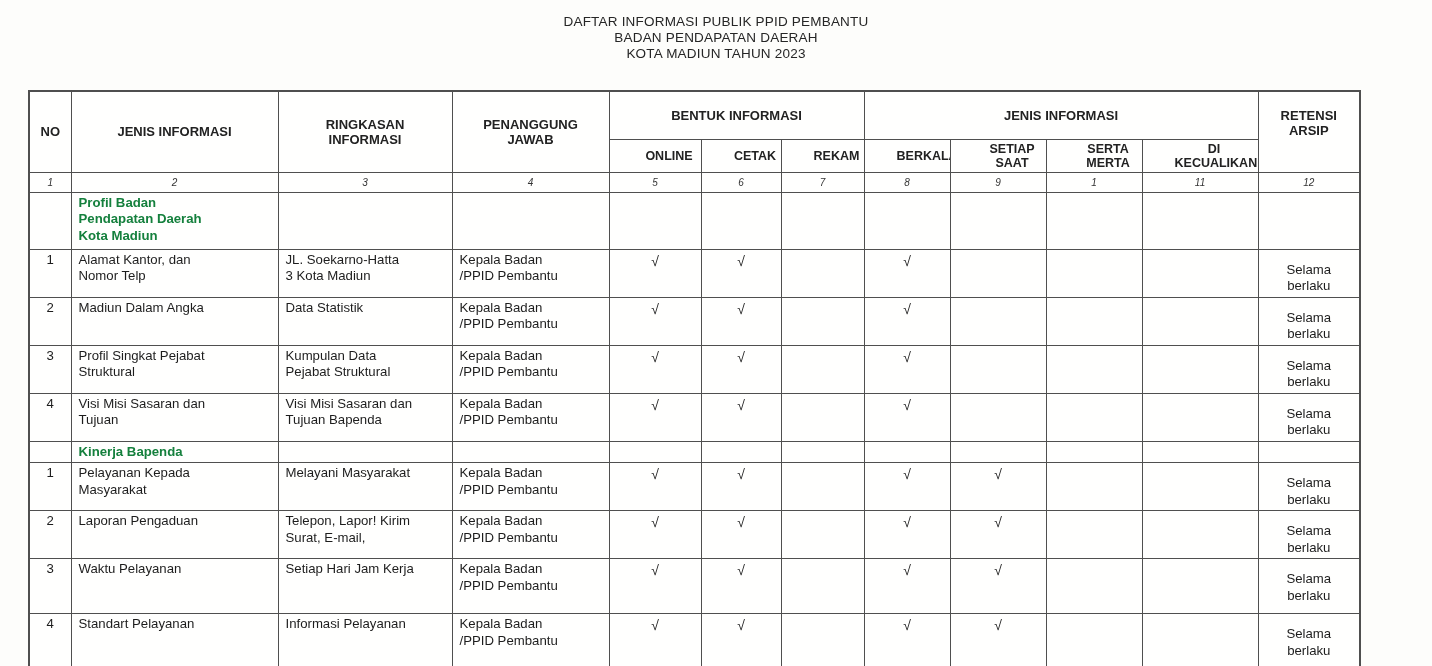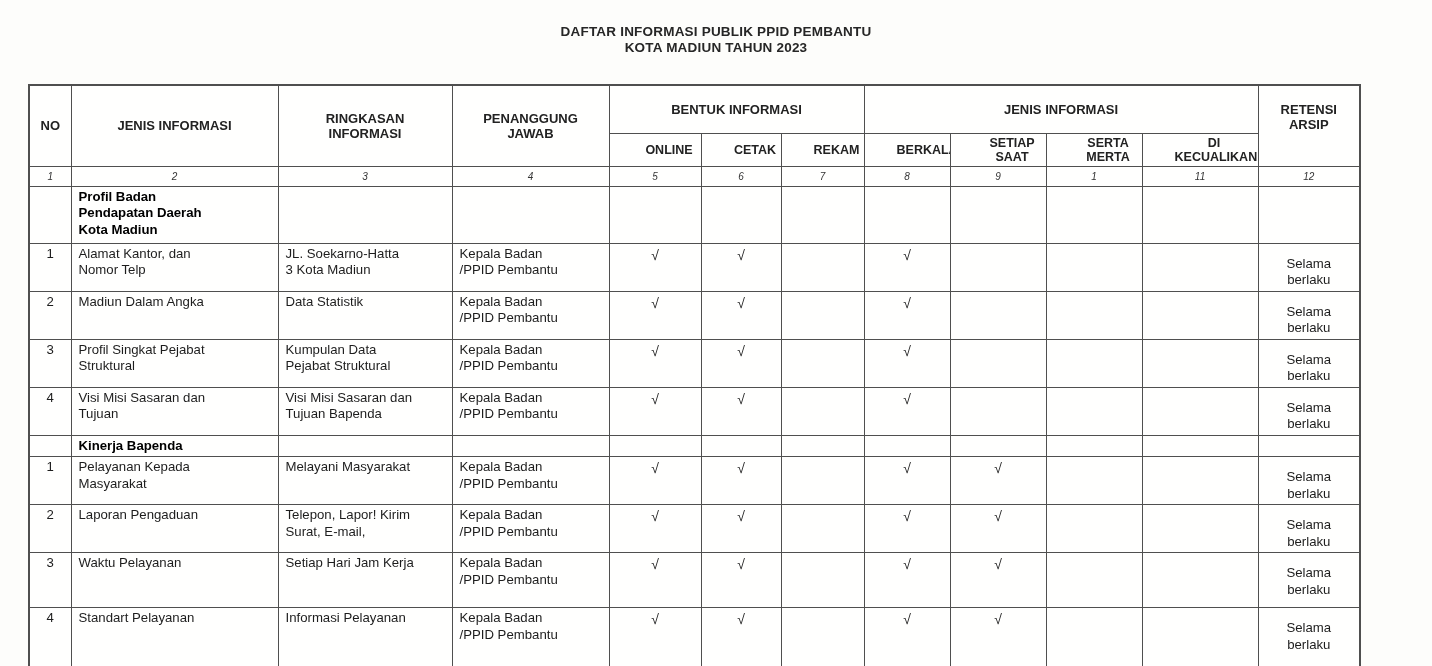--- a/index.html
+++ b/index.html
@@ -7,23 +7,23 @@
     margin: 0; padding: 0;
     width: 1432px; height: 666px;
     background: #fdfdfb;
     font-family: "Liberation Sans", "DejaVu Sans", sans-serif;
     color: #1d1d1d;
     overflow: hidden;
   }
   .page { width: 1432px; height: 666px; position: relative; }
 
   .title-block {
-    padding-top: 24px;
+    padding-top: 14px;
     text-align: center;
-    font-weight: bold;
+    font-weight: normal;
     font-size: 13.5px;
     line-height: 16px;
     letter-spacing: 0.2px;
     color: #262626;
   }
 
   table.doc-table {
     border-collapse: collapse;
     table-layout: fixed;
     width: 1331px;
@@ -63,40 +63,41 @@
 
   tbody td {
     font-size: 13.2px;
     line-height: 16.5px;
     vertical-align: top;
     padding: 2px 7px;
   }
   td.c { text-align: center; padding-left: 2px; padding-right: 2px; }
   td.check { font-size: 14px; padding-top: 3px; }
   td.retensi { text-align: center; padding-top: 12px; }
-  .sec { font-weight: bold; color: #000000; }
+  .sec { font-weight: bold; color: #15803d; }
 
   tr.r-sec1 { height: 57px; }
   tr.r-a1 { height: 43px; }
   tr.r-a2 { height: 38px; }
   tr.r-a3 { height: 45px; }
   tr.r-a4 { height: 40px; }
   tr.r-sec2 { height: 20px; }
   tr.r-b1 { height: 35px; }
   tr.r-b2 { height: 40px; }
   tr.r-b3 { height: 55px; }
   tr.r-b4 { height: 62px; }
 </style>
 </head>
 <body>
 
 <div class="page">
 
   <div class="title-block">
     <div>DAFTAR INFORMASI PUBLIK PPID PEMBANTU</div>
+    <div>BADAN PENDAPATAN DAERAH</div>
     <div>KOTA MADIUN TAHUN 2023</div>
   </div>
 
   <table class="doc-table">
     <colgroup>
       <col style="width:42px">
         <col style="width:207px">
         <col style="width:174px">
         <col style="width:157px">
       <col style="width:92px">

